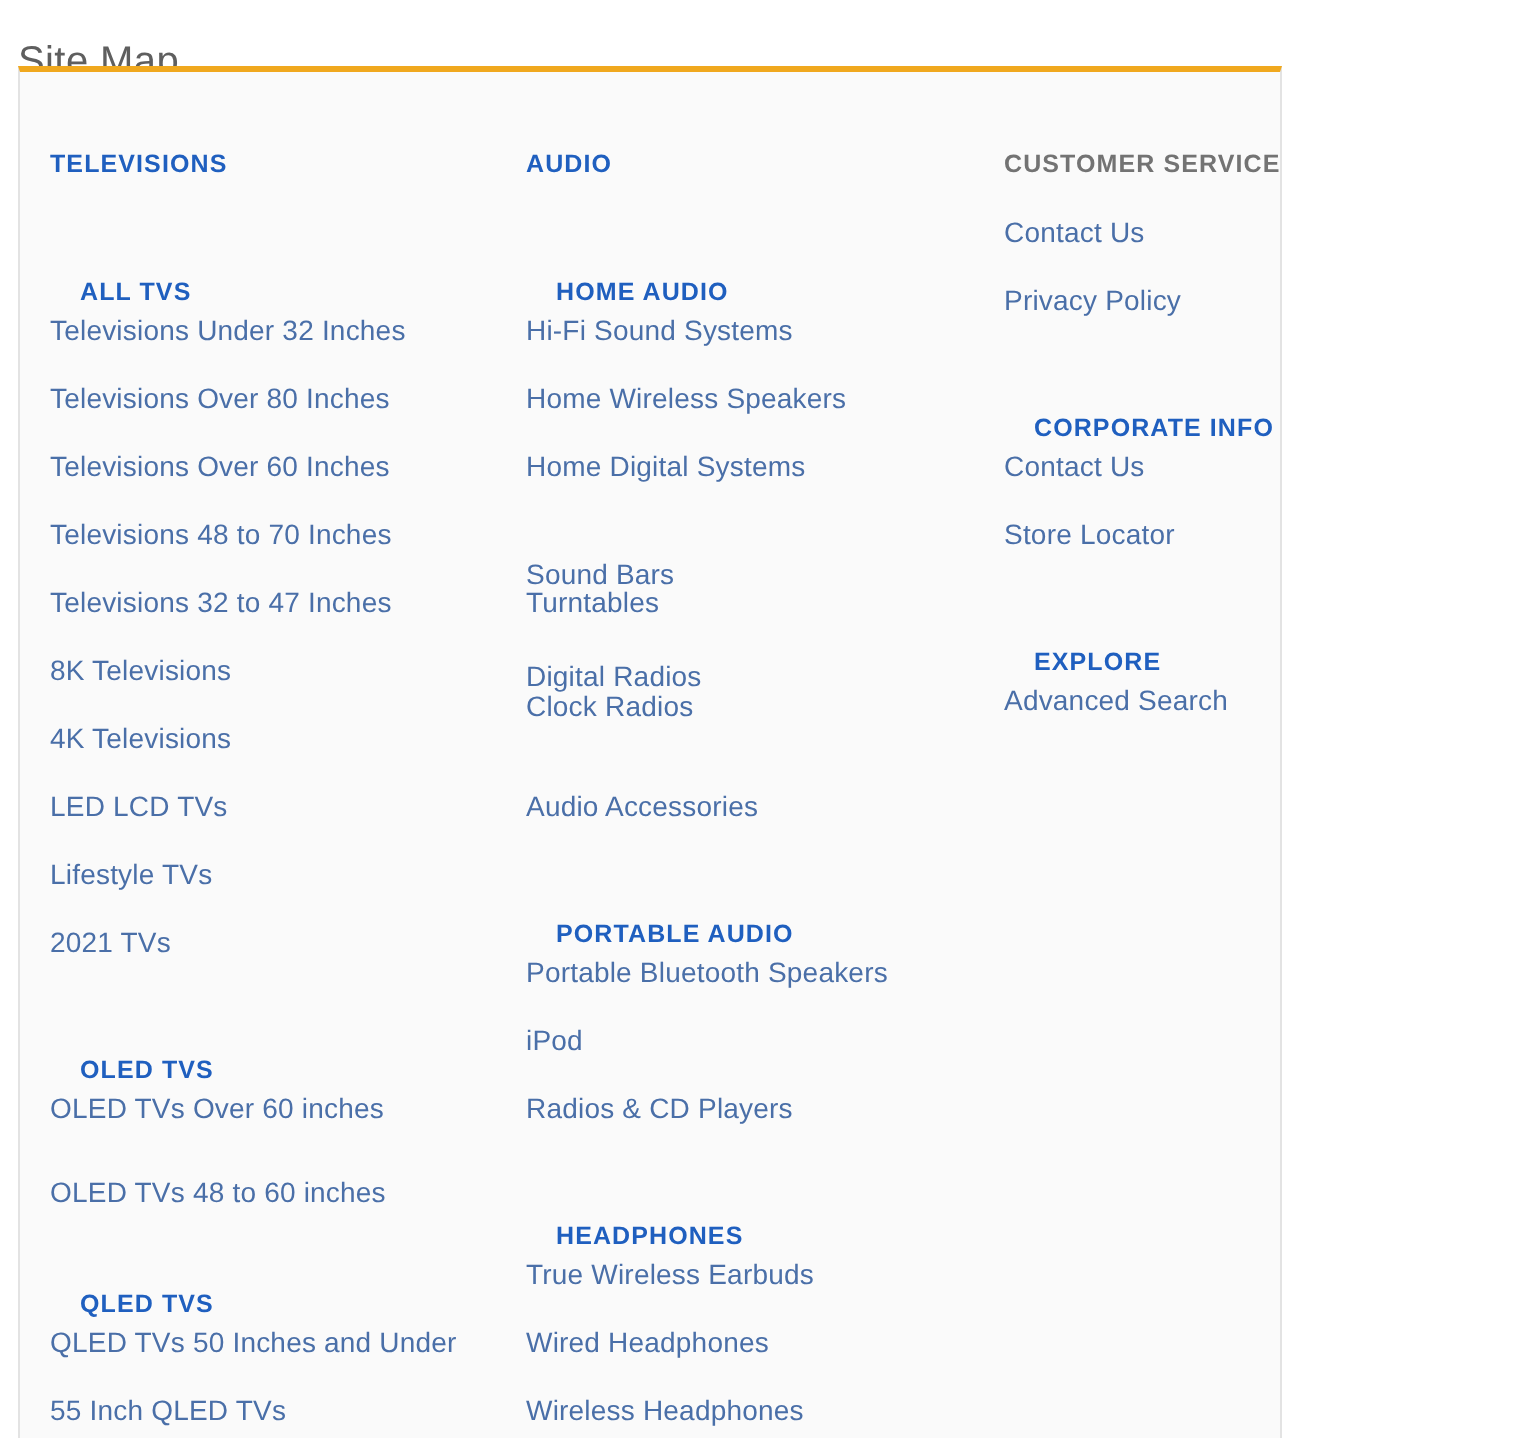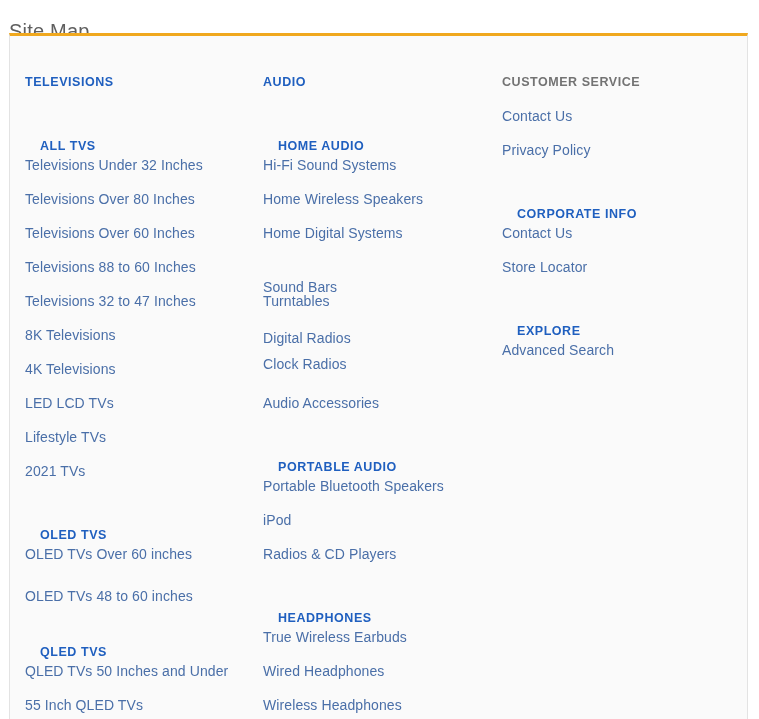--- a/index.html
+++ b/index.html
@@ -24,21 +24,21 @@
     color: #5f5f5f;
     letter-spacing: 0.2px;
     line-height: 26px;
     margin: 0;
   }
 
   #sitemap-panel {
     position: absolute;
     left: 9px;
     top: 33px;
-    width: 739px;
+    width: 632px;
     height: 686px;
     background: #fafafa;
     border-top: 3px solid #f0a81e;
     border-left: 1px solid #e3e3e3;
     border-right: 1px solid #e3e3e3;
     box-sizing: border-box;
     overflow: hidden;
   }
 
   .sitemap-columns {
@@ -98,21 +98,21 @@
 <h1 id="page-title">Site Map</h1>
 
 <div id="sitemap-panel">
   <div class="sitemap-columns" id="columns-root">
       <div class="sitemap-col col-1">
         <div class="row section-title" style="top: 38px;">TELEVISIONS</div>
         <div class="row group-title" style="top: 87px;">ALL TVS</div>
         <a class="row link-item" href="#" style="top: 121px;">Televisions Under 32 Inches</a>
         <a class="row link-item" href="#" style="top: 155px;">Televisions Over 80 Inches</a>
         <a class="row link-item" href="#" style="top: 189px;">Televisions Over 60 Inches</a>
-        <a class="row link-item" href="#" style="top: 223px;">Televisions 88 to 60 Inches</a>
+        <a class="row link-item" href="#" style="top: 223px;">Televisions 48 to 70 Inches</a>
         <a class="row link-item" href="#" style="top: 257px;">Televisions 32 to 47 Inches</a>
         <a class="row link-item" href="#" style="top: 291px;">8K Televisions</a>
         <a class="row link-item" href="#" style="top: 325px;">4K Televisions</a>
         <a class="row link-item" href="#" style="top: 359px;">LED LCD TVs</a>
         <a class="row link-item" href="#" style="top: 393px;">Lifestyle TVs</a>
         <a class="row link-item" href="#" style="top: 427px;">2021 TVs</a>
         <div class="row group-title" style="top: 476px;">OLED TVS</div>
         <a class="row link-item" href="#" style="top: 510px;">OLED TVs Over 60 inches</a>
         <a class="row link-item" href="#" style="top: 552px;">OLED TVs 48 to 60 inches</a>
         <div class="row group-title" style="top: 593px;">QLED TVS</div>
@@ -121,21 +121,21 @@
       </div>
       <div class="sitemap-col col-2">
         <div class="row section-title" style="top: 38px;">AUDIO</div>
         <div class="row group-title" style="top: 87px;">HOME AUDIO</div>
         <a class="row link-item" href="#" style="top: 121px;">Hi-Fi Sound Systems</a>
         <a class="row link-item" href="#" style="top: 155px;">Home Wireless Speakers</a>
         <a class="row link-item" href="#" style="top: 189px;">Home Digital Systems</a>
         <a class="row link-item" href="#" style="top: 223px; margin-top: 20px;">Sound Bars</a>
         <a class="row link-item" href="#" style="top: 257px;">Turntables</a>
         <a class="row link-item" href="#" style="top: 294px;">Digital Radios</a>
-        <a class="row link-item" href="#" style="top: 320px;">Clock Radios</a>
+        <a class="row link-item" href="#" style="top: 309px;">Clock Radios</a>
         <a class="row link-item" href="#" style="top: 359px;">Audio Accessories</a>
         <div class="row group-title" style="top: 408px;">PORTABLE AUDIO</div>
         <a class="row link-item" href="#" style="top: 442px;">Portable Bluetooth Speakers</a>
         <a class="row link-item" href="#" style="top: 476px;">iPod</a>
         <a class="row link-item" href="#" style="top: 510px;">Radios &amp; CD Players</a>
         <div class="row group-title" style="top: 559px;">HEADPHONES</div>
         <a class="row link-item" href="#" style="top: 593px;">True Wireless Earbuds</a>
         <a class="row link-item" href="#" style="top: 627px;">Wired Headphones</a>
         <a class="row link-item" href="#" style="top: 661px;">Wireless Headphones</a>
       </div>

